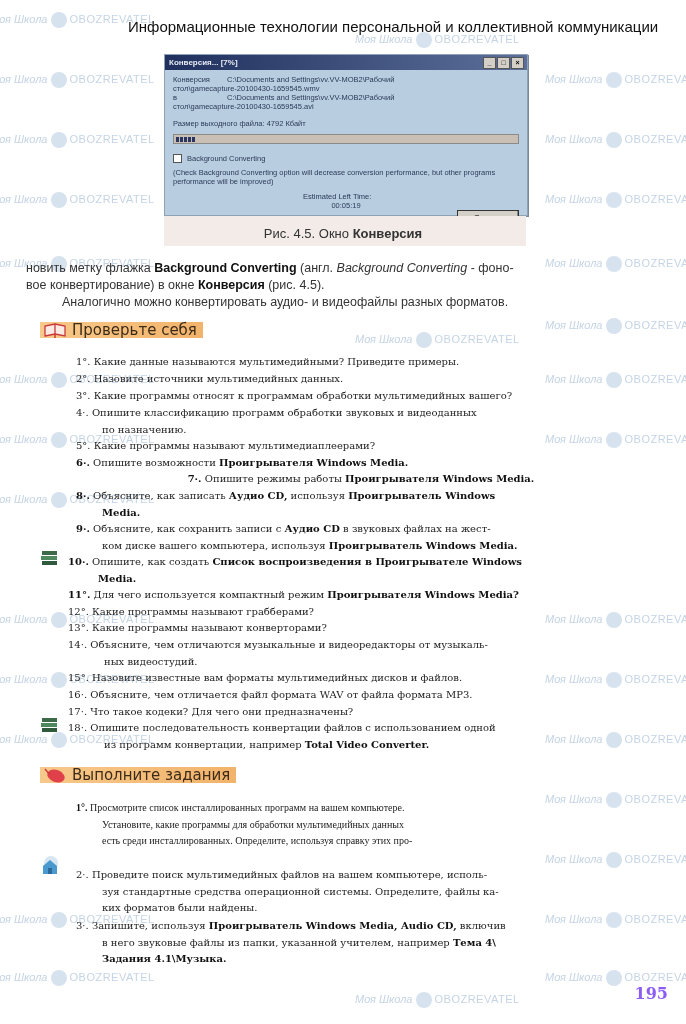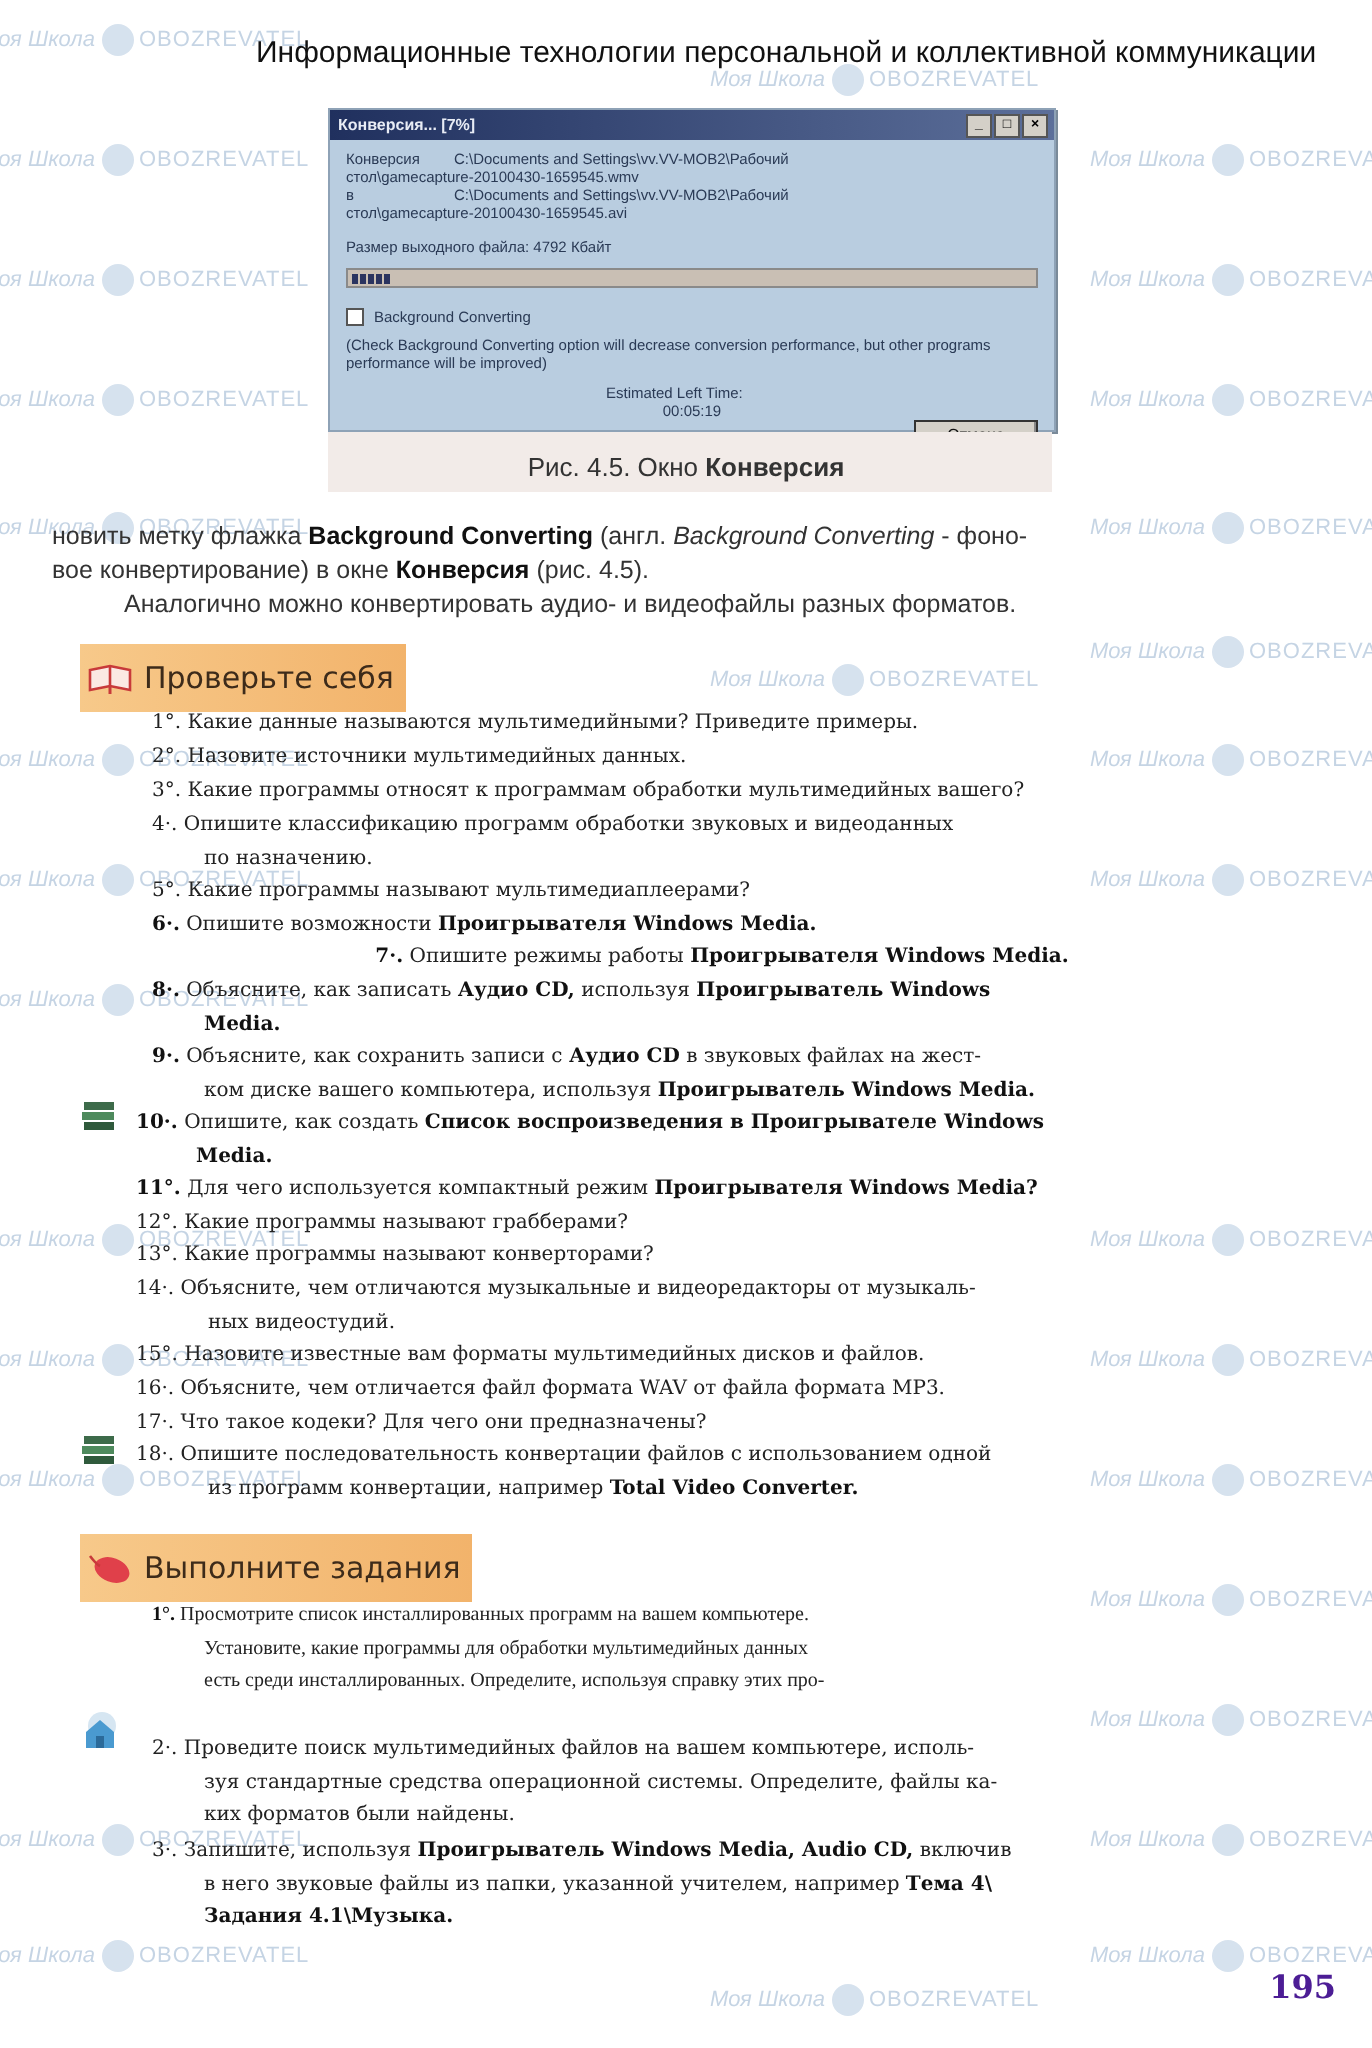--- a/index.html
+++ b/index.html
@@ -32,30 +32,30 @@
   .fig .bottom{margin-top:6px;display:flex;align-items:center;flex-direction:column;}
   .fig .bottom .k{width:86px;}
   .fig .cancel{margin-left:auto;width:60px;height:13px;background:#d4d0c8;border:1px solid #333;
        box-shadow:inset -1px -1px 0 #888;font-size:8px;text-align:center;line-height:13px;color:#111;}
   .caption{position:absolute;top:226px;left:0;width:686px;text-align:center;
        font-family:"Liberation Sans",sans-serif;font-size:13px;color:#333;}
   .caption-bg{position:absolute;left:164px;top:216px;width:362px;height:30px;background:#f2ebe8;}
   .para{position:absolute;left:42px;width:600px;font-family:"Liberation Sans",sans-serif;font-size:12.5px;
        line-height:17px;color:#333;}
   .para b{color:#111;}
-  .section-badge{position:absolute;left:40px;height:34px;background:linear-gradient(90deg,#f7c98a,#f2b36b);
+  .section-badge{position:absolute;left:40px;height:16px;background:linear-gradient(90deg,#f7c98a,#f2b36b);
        font-family:"DejaVu Sans",sans-serif;font-size:15px;color:#3d2b1a;display:flex;align-items:center;padding:0 6px 0 4px;}
   .section-badge .ico{width:22px;height:16px;margin-right:6px;}
   .q{position:absolute;left:76px;width:570px;font-size:10px;line-height:16.5px;color:#222;}
   .q .n{}
   .q .cont{padding-left:26px;display:block;}
   .q b{font-weight:bold;color:#111;}
   .q.justify{text-align:justify;text-align-last:left;}
   .margin-ico{position:absolute;left:40px;width:20px;height:18px;}
-  .page-num{position:absolute;right:18px;top:984px;font-size:16px;font-weight:bold;color:#4c1d95;}
+  .page-num{position:absolute;right:18px;top:984px;font-size:16px;font-weight:bold;color:#8b5cf6;}
 </style>
 </head>
 <body>
 
 <div class="wm" style="left:-10px;top:12px;"><span>Моя Школа</span><span class="c"></span><span class="o">OBOZREVATEL</span></div>
 <div class="wm" style="left:-10px;top:72px;"><span>Моя Школа</span><span class="c"></span><span class="o">OBOZREVATEL</span></div>
 <div class="wm" style="left:-10px;top:132px;"><span>Моя Школа</span><span class="c"></span><span class="o">OBOZREVATEL</span></div>
 <div class="wm" style="left:-10px;top:192px;"><span>Моя Школа</span><span class="c"></span><span class="o">OBOZREVATEL</span></div>
 <div class="wm" style="left:-10px;top:256px;"><span>Моя Школа</span><span class="c"></span><span class="o">OBOZREVATEL</span></div>
 <div class="wm" style="left:-10px;top:372px;"><span>Моя Школа</span><span class="c"></span><span class="o">OBOZREVATEL</span></div>

